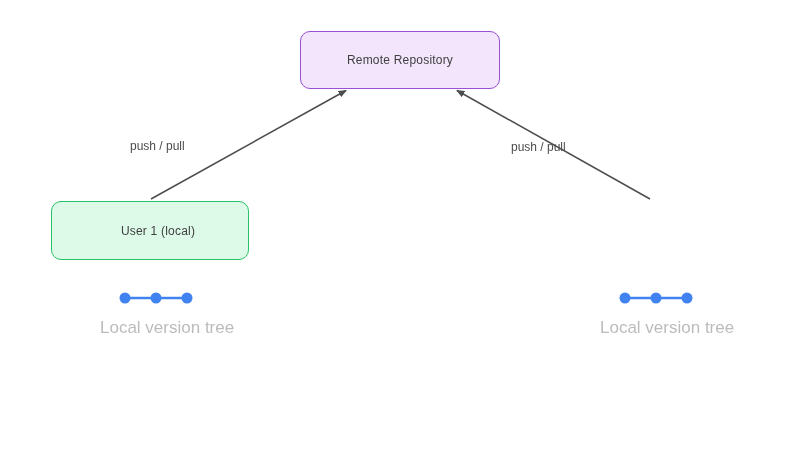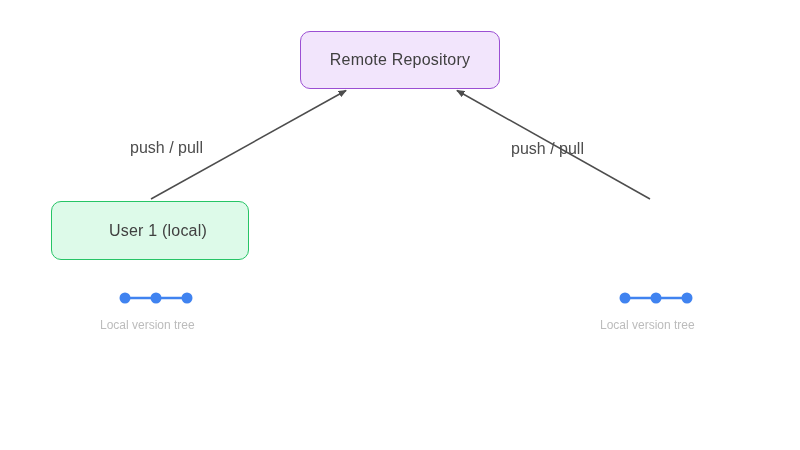--- a/index.html
+++ b/index.html
@@ -15,51 +15,51 @@
     overflow: hidden;
     font-family: "Liberation Sans", "DejaVu Sans", sans-serif;
   }
   .node {
     position: absolute;
     box-sizing: border-box;
     border-radius: 10px;
     display: flex;
     align-items: center;
     justify-content: center;
-    font-size: 16px;
+    font-size: 12px;
     color: #404040;
     letter-spacing: 0.2px;
     z-index: 3;
   }
   .node-remote {
     left: 300px; top: 31px;
     width: 200px; height: 58px;
     background: #f2e5fc;
     border: 1.6px solid #9b4fd3;
   }
   .node-user {
     top: 201px;
     width: 198px; height: 59px;
     background: #ddfae9;
     border: 1.6px solid #26c466;
   }
   .node-user1 { left: 51px; padding-left: 16px; }
   .node-user2 { left: 551px; }
   .edge-label {
     position: absolute;
-    font-size: 16px;
+    font-size: 12px;
     color: #4d4d4d;
     z-index: 1;
     white-space: nowrap;
   }
   .edge-label-left  { left: 130px; top: 139px; }
   .edge-label-right { left: 511px; top: 140px; }
   .caption {
     position: absolute;
-    font-size: 12px;
+    font-size: 17px;
     color: #bcbcbc;
     z-index: 1;
     white-space: nowrap;
   }
   .caption-left  { left: 100px; top: 318px; }
   .caption-right { left: 600px; top: 318px; }
   svg.connector-layer {
     position: absolute;
     left: 0; top: 0;
     width: 800px;

